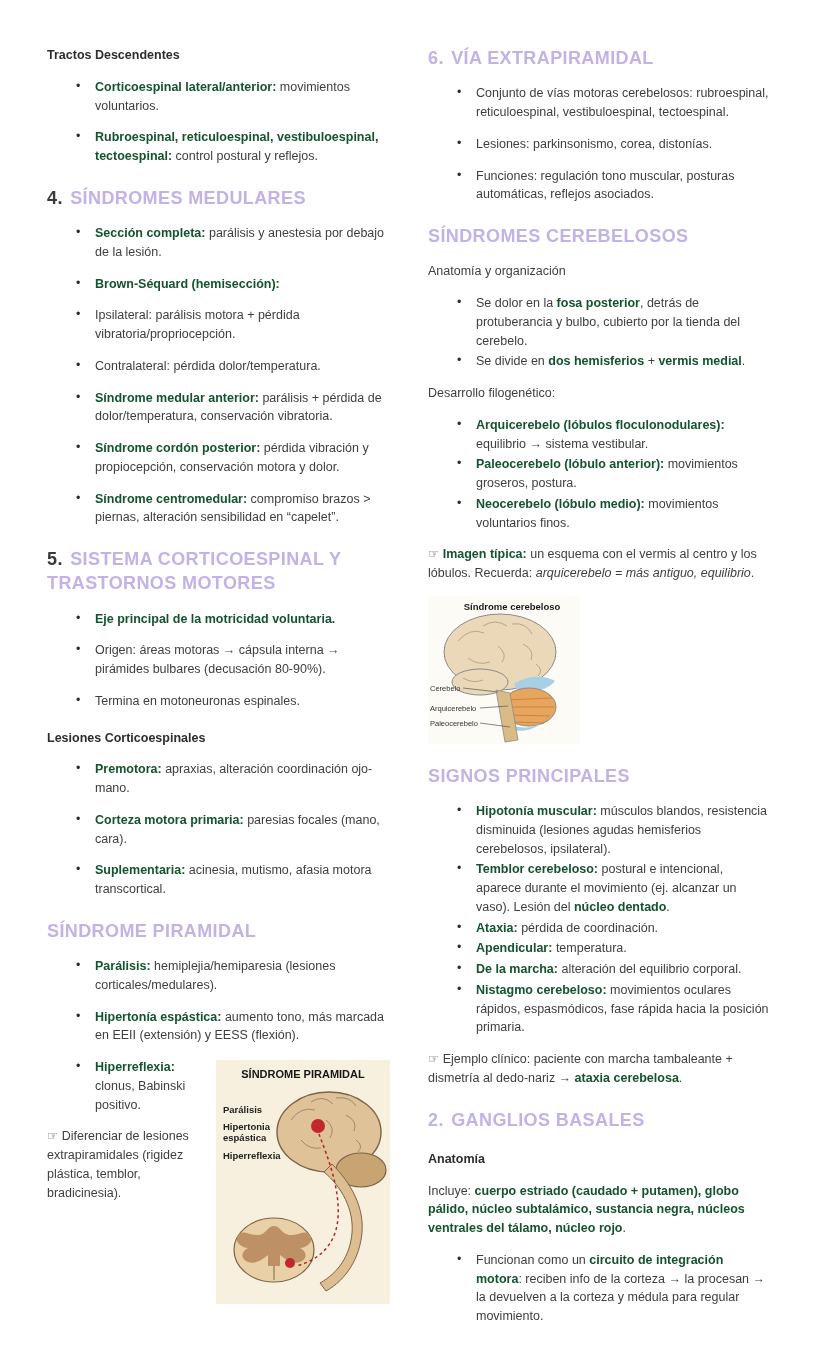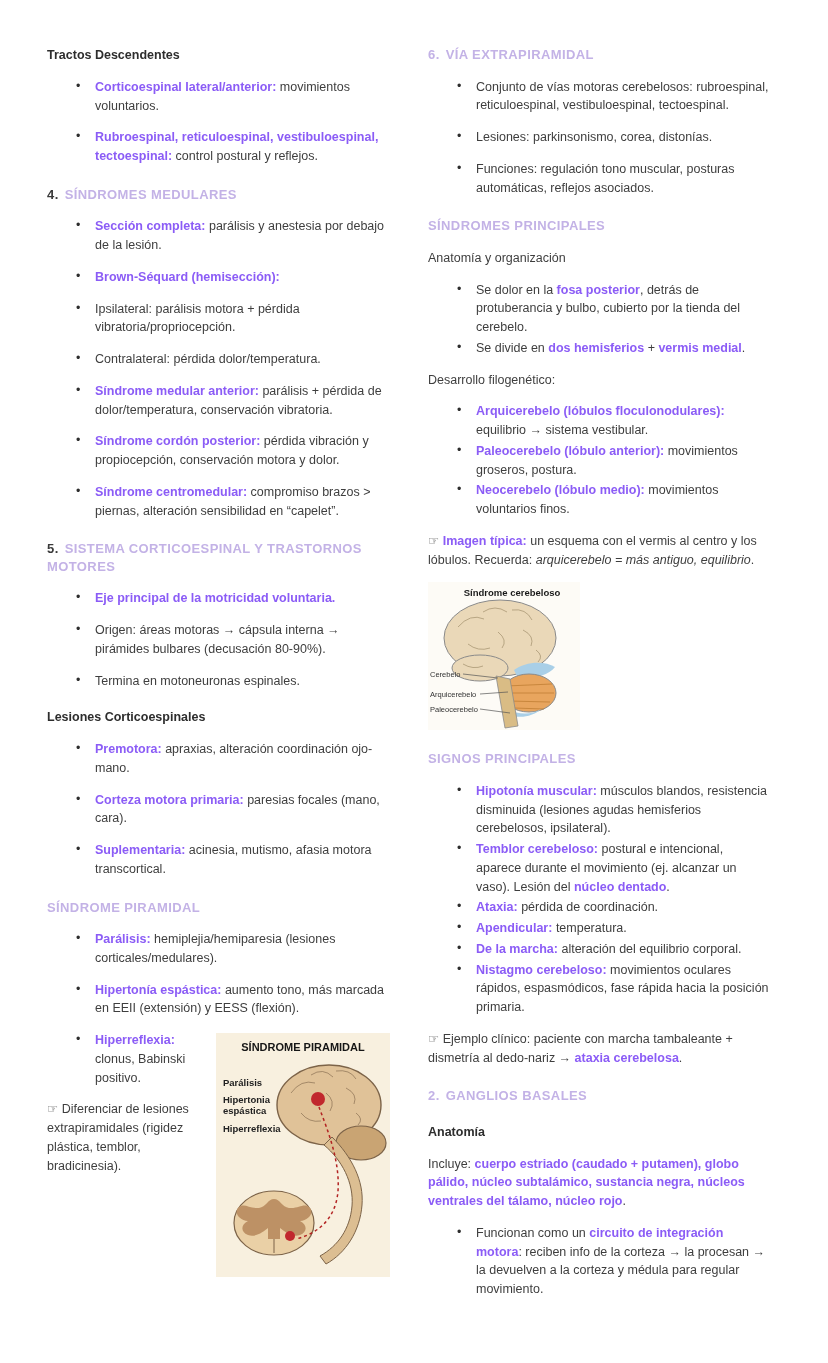--- a/index.html
+++ b/index.html
@@ -1,32 +1,32 @@
 <!DOCTYPE html>
 <html><head>
 <meta charset="utf-8">
 <style>
   html,body{margin:0;padding:0;background:#ffffff;}
   body{width:828px;min-height:1363px;font-family:"Liberation Sans",sans-serif;color:#3e3e3e;}
   .page{box-sizing:border-box;width:828px;min-height:1363px;padding:46px 46px 40px 47px;
         display:grid;grid-template-columns:343px 343px;column-gap:38px;align-content:start;}
   .col{font-size:12.5px;line-height:1.5;}
   .col > :first-child{margin-top:0 !important;}
-  h2.sec{font-size:13px;font-weight:bold;color:#c3b2e6;margin:20px 0 14px;letter-spacing:.4px;line-height:1.35;}
+  h2.sec{font-size:18px;font-weight:bold;color:#c3b2e6;margin:20px 0 14px;letter-spacing:.4px;line-height:1.35;}
   h2.sec .num{color:#c3b2e6;margin-right:2px;}
   h2.sec .num.dark{color:#3a3a3a;}
   h3.subhead{font-size:12.5px;font-weight:bold;color:#2d2d2d;margin:18px 0 13px;}
   p.para{margin:13px 0;}
   ul.bullets{list-style:none;margin:13px 0;padding:0;}
   ul.bullets li{position:relative;padding-left:48px;}
   ul.bullets li::before{content:"\2022";position:absolute;left:29px;top:-1px;color:#2d2d2d;}
   ul.bullets.loose li{margin-bottom:13px;}
   ul.bullets.loose li:last-child{margin-bottom:0;}
   ul.bullets.tight li{margin-bottom:2px;}
-  b{color:#8b5cf6;font-weight:bold;margin-top:16px;}
+  b{color:#14532d;font-weight:bold;margin-top:16px;}
   i{font-style:italic;}
   .fig{overflow:hidden;}
   .fig svg{display:block;width:100%;height:auto;}
   .fig-pyramidal{width:174px;}
   .fig-pyramidal.float-right{float:right;margin:2px 0 10px 10px;}
   .fig-cerebellar{width:152px;margin:4px 0 16px 0;}
 </style>
 </head>
 <body>
 
@@ -95,21 +95,21 @@
       </ul>
       <p class="para"><span>☞ Diferenciar de lesiones extrapiramidales (rigidez plástica, temblor, bradicinesia).</span></p>
     </div>
   <div class="col" id="col-right">
       <h2 class="sec"><span class="num">6. </span><span>VÍA EXTRAPIRAMIDAL</span></h2>
       <ul class="bullets loose">
         <li><span>Conjunto de vías motoras cerebelosos: rubroespinal, reticuloespinal, vestibuloespinal, tectoespinal.</span></li>
         <li><span>Lesiones: parkinsonismo, corea, distonías.</span></li>
         <li><span>Funciones: regulación tono muscular, posturas automáticas, reflejos asociados.</span></li>
       </ul>
-      <h2 class="sec"><span>SÍNDROMES PRINCIPALES</span></h2>
+      <h2 class="sec"><span>SÍNDROMES CEREBELOSOS</span></h2>
       <p class="para"><span>Anatomía y organización</span></p>
       <ul class="bullets tight">
         <li><span>Se dolor en la </span><b>fosa posterior</b><span>, detrás de protuberancia y bulbo, cubierto por la tienda del cerebelo.</span></li>
         <li><span>Se divide en </span><b>dos hemisferios</b><span> + </span><b>vermis medial</b><span>.</span></li>
       </ul>
       <p class="para"><span>Desarrollo filogenético:</span></p>
       <ul class="bullets tight">
         <li><b>Arquicerebelo (lóbulos floculonodulares):</b><span> equilibrio → sistema vestibular.</span></li>
         <li><b>Paleocerebelo (lóbulo anterior):</b><span> movimientos groseros, postura.</span></li>
         <li><b>Neocerebelo (lóbulo medio):</b><span> movimientos voluntarios finos.</span></li>

